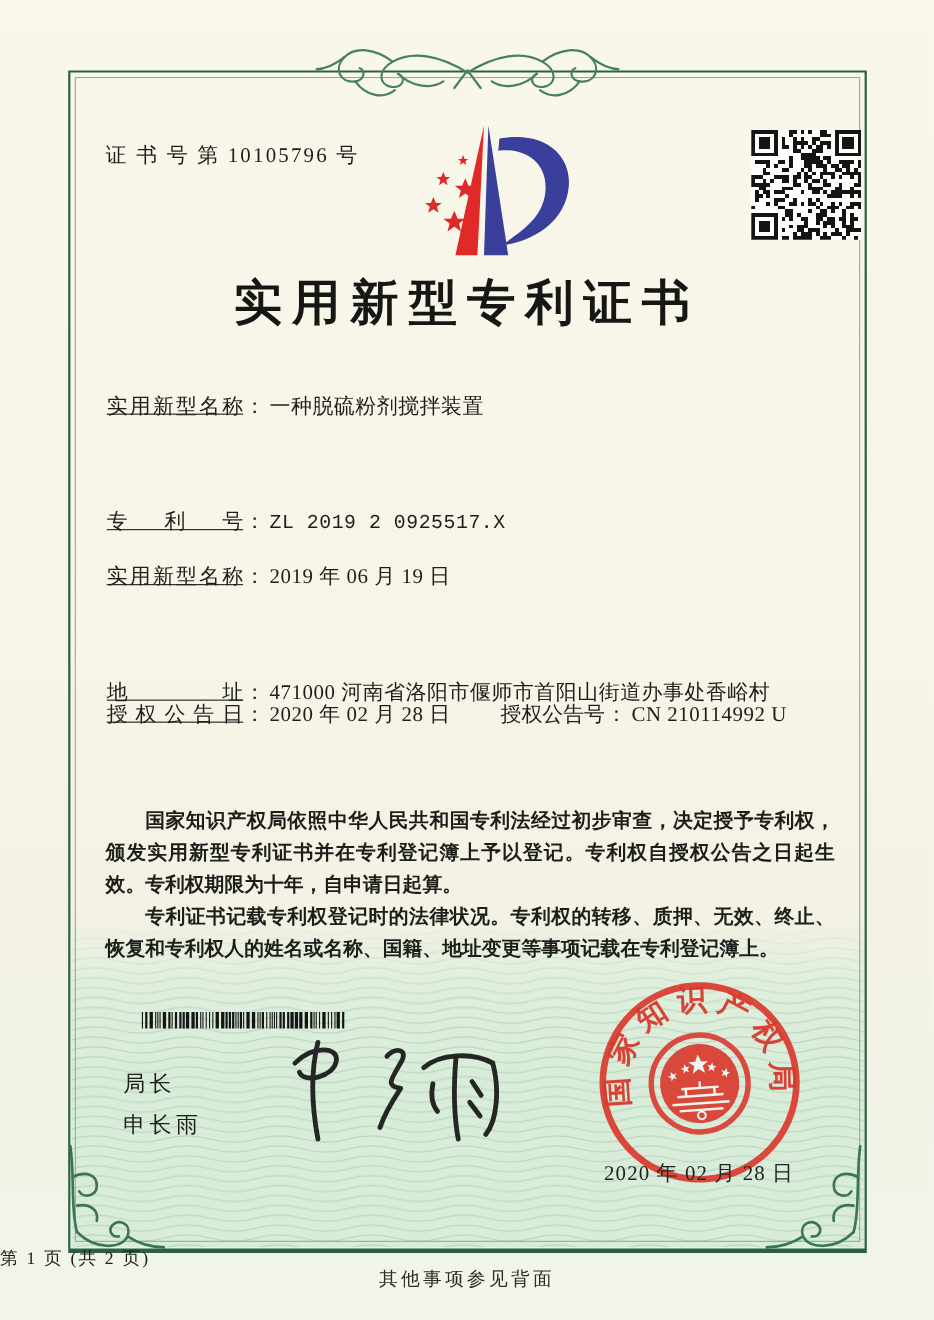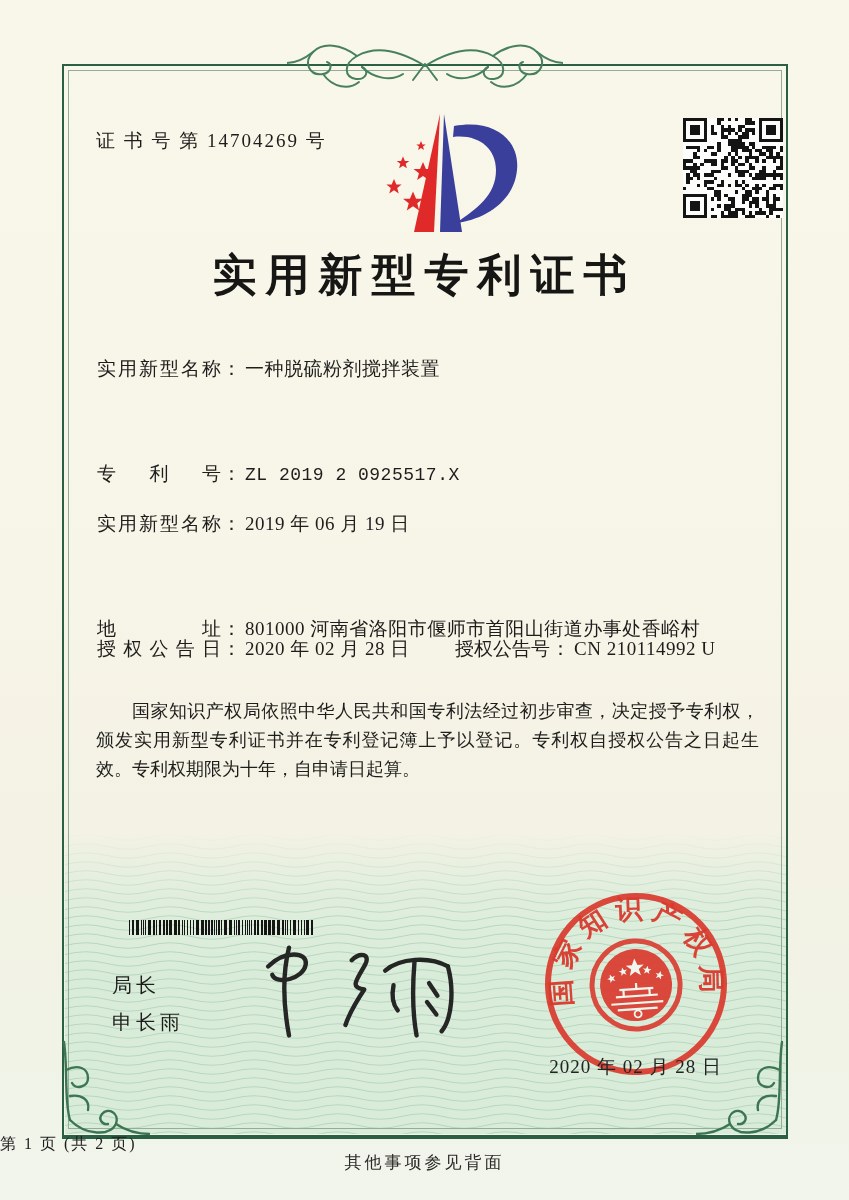--- a/index.html
+++ b/index.html
@@ -12,26 +12,26 @@
   
   .frame-outer{left:62px;top:64px;width:722px;height:1069px;
     border:2px solid #2a6144;border-bottom-width:4px;}
   .frame-inner{left:68px;top:70px;width:712px;height:1057px;border:1px solid #92ae98;}
   
   .cert-no{left:96px;top:128px;font-size:19px;letter-spacing:2px;}
   .title{left:0;right:0;top:246px;text-align:center;font-size:44px;font-weight:bold;
     letter-spacing:9px;color:#161614;}
   
   .frow{left:97px;font-size:19px;white-space:nowrap;}
-  .flabel{display:inline-block;width:124px;text-align:justify;text-align-last:justify;vertical-align:bottom;}
+  .flabel{display:inline-block;width:124px;text-align:justify;text-align-last:justify;vertical-align:bottom;text-decoration:underline;}
   .colon{margin:0 4px 0 1px;}
   .fval{letter-spacing:0.5px;}
   .grant-no{position:absolute;left:358px;top:0;white-space:nowrap;text-align:center;}
   
-  .paras{left:96px;top:697px;width:663px;font-size:18px;line-height:29px;text-align:justify;}
+  .paras{left:96px;top:732px;width:663px;font-size:18px;line-height:29px;text-align:justify;font-weight:bold;}
   .paras p{margin:0;text-indent:2em;}
   
   .waves{left:65px;top:833px;width:721px;height:301px;
     background:linear-gradient(180deg,rgba(217,236,218,0) 0%,rgba(217,236,218,0.75) 22%,#d9ecda 48%);}
   .waves svg{position:absolute;inset:0;
     -webkit-mask-image:linear-gradient(180deg,transparent 0%,#000 30%);
     mask-image:linear-gradient(180deg,transparent 0%,#000 30%);}
   
   .barcode{left:129px;top:920px;width:214px;height:15px;display:flex;align-items:stretch;}
   .barcode div{background:#151515;flex:none;}
@@ -101,21 +101,21 @@
   <svg class="abs z2" style="left:696px;top:1040px" width="96" height="104" viewBox="0 0 96 104">
     <g transform="translate(96,0) scale(-1,1)" stroke="#3c7551" fill="none" stroke-width="2.4" stroke-linecap="round">
       <path d="M10,2 C14,30 10,60 16,80"></path>
       <path d="M16,80 C32,96 56,96 62,84 C66,73 54,67 48,74 C44,79 48,85 54,84"></path>
       <path d="M12,30 C24,24 34,28 34,38 C34,47 22,50 18,43"></path>
       <path d="M62,84 C74,92 84,94 96,94"></path>
       <path d="M16,56 C28,54 36,60 34,70"></path>
     </g>
   </svg>
 
-  <div class="abs cert-no z2">证 书 号 第 14704269 号</div>
+  <div class="abs cert-no z2">证 书 号 第 10105796 号</div>
 
   <svg class="abs z2" style="left:366px;top:110px" width="162" height="128" viewBox="0 0 162 128">
     <g fill="#e02a2a">
       <use href="#st" transform="translate(55,36) scale(0.5)"></use>
       <use href="#st" transform="translate(37,53) scale(0.66)"></use>
       <use href="#st" transform="translate(57,62) scale(1.0)"></use>
       <use href="#st" transform="translate(28,77) scale(0.8)"></use>
       <use href="#st" transform="translate(47,92) scale(1.05)"></use>
       <path d="M74,4 L68,122 L48,122 Z"></path>
     </g>
@@ -433,31 +433,32 @@
   <div class="abs frow z2" style="top:356px">
     <span class="flabel">实用新型名称</span><span class="colon">：</span><span class="fval">一种脱硫粉剂搅拌装置</span>
   </div>
   <div class="abs frow z2" style="top:461px">
     <span class="flabel">专利号</span><span class="colon">：</span><span class="fval" style="font-family:Liberation Mono, monospace;font-size:18px">ZL 2019 2 0925517.X</span>
   </div>
   <div class="abs frow z2" style="top:511px">
     <span class="flabel">实用新型名称</span><span class="colon">：</span><span class="fval">2019 年 06 月 19 日</span>
   </div>
   <div class="abs frow z2" style="top:616px">
-    <span class="flabel">地址</span><span class="colon">：</span><span class="fval">801000 河南省洛阳市偃师市首阳山街道办事处香峪村</span>
+    <span class="flabel">地址</span><span class="colon">：</span><span class="fval">471000 河南省洛阳市偃师市首阳山街道办事处香峪村</span>
   </div>
   <div class="abs frow z2" style="top:636px">
     <span class="flabel">授权公告日</span><span class="colon">：</span><span class="fval">2020 年 02 月 28 日</span>
     <span class="grant-no">
       <span>授权公告号</span><span class="colon">：</span><span class="fval">CN 210114992 U</span>
     </span>
   </div>
 
   <div class="abs paras z2">
     <p>国家知识产权局依照中华人民共和国专利法经过初步审查，决定授予专利权，颁发实用新型专利证书并在专利登记簿上予以登记。专利权自授权公告之日起生效。专利权期限为十年，自申请日起算。</p>
+    <p>专利证书记载专利权登记时的法律状况。专利权的转移、质押、无效、终止、恢复和专利权人的姓名或名称、国籍、地址变更等事项记载在专利登记簿上。</p>
   </div>
 
   <div class="abs barcode z2" id="barcode">
       <div style="width: 1px; margin-right: 2px;"></div>
       <div style="width: 2px; margin-right: 2px;"></div>
       <div style="width: 3px; margin-right: 2px;"></div>
       <div style="width: 1px; margin-right: 1px;"></div>
       <div style="width: 1px; margin-right: 1px;"></div>
       <div style="width: 1px; margin-right: 2px;"></div>
       <div style="width: 3px; margin-right: 2px;"></div>

